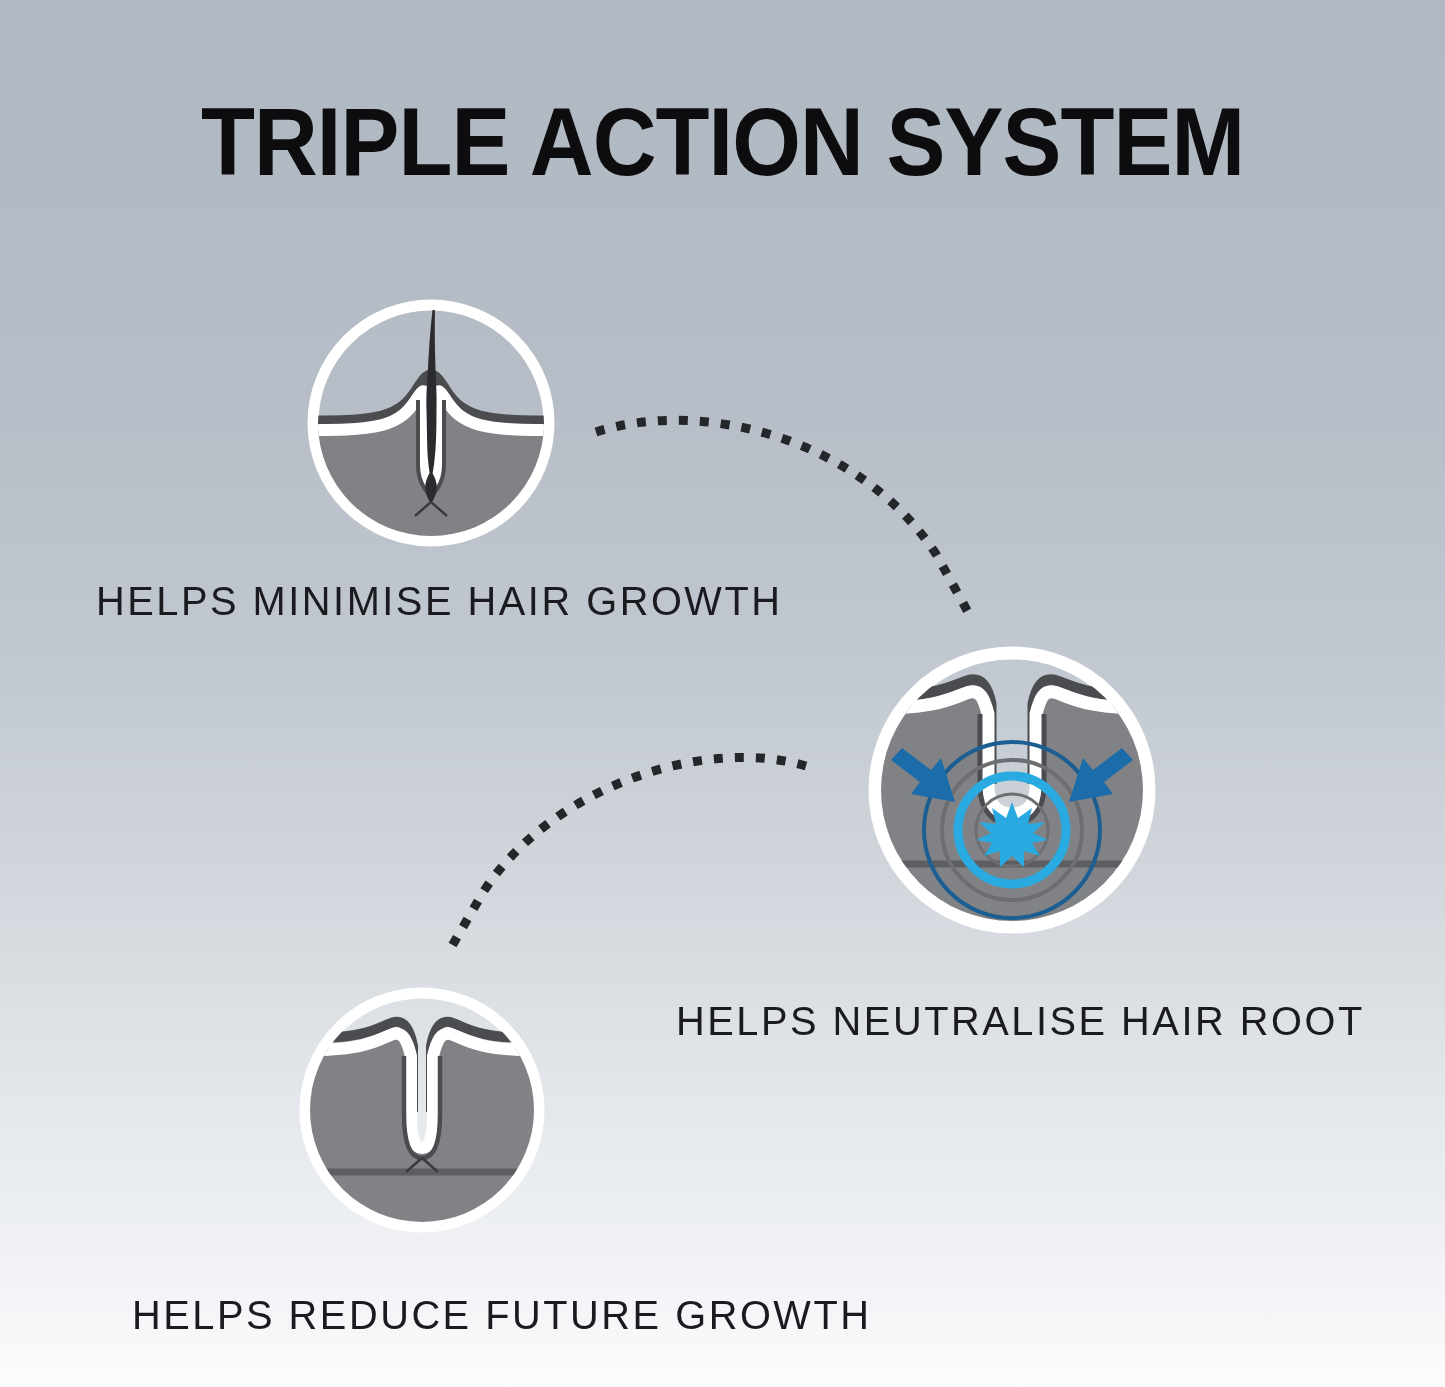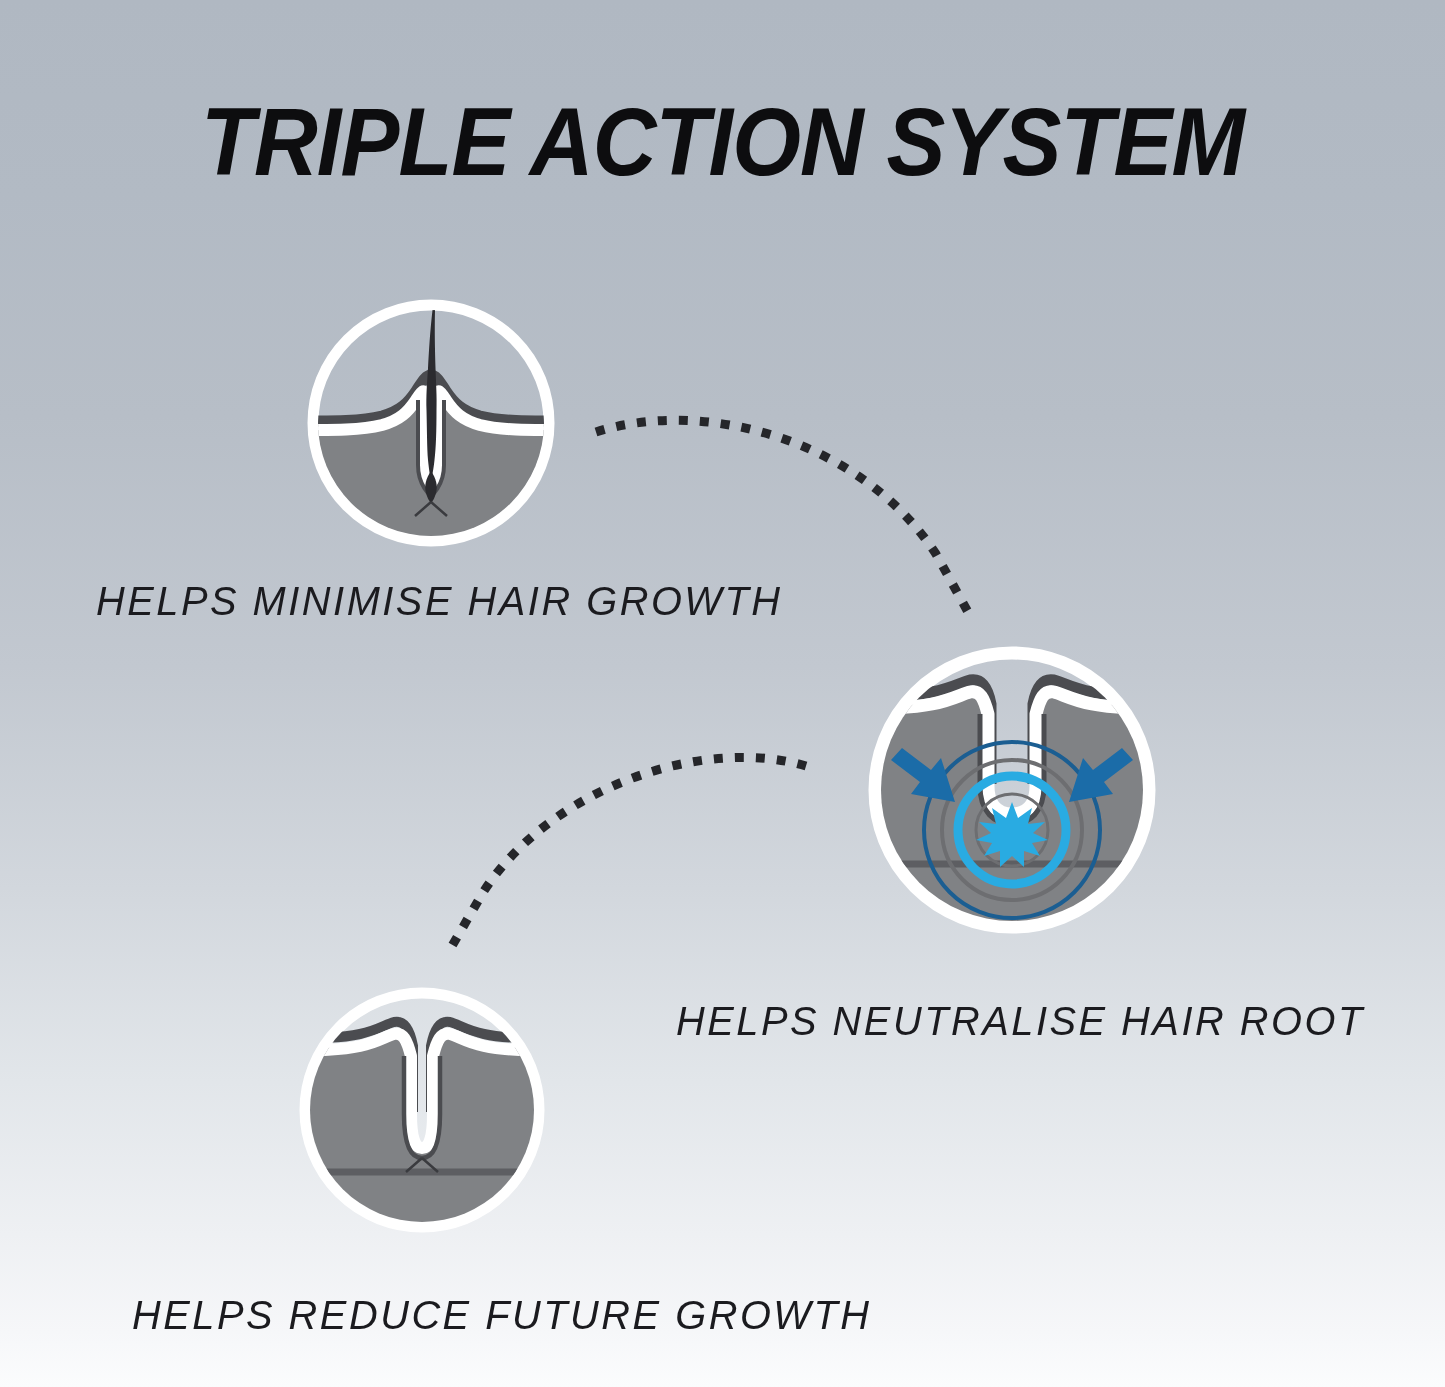--- a/index.html
+++ b/index.html
@@ -16,21 +16,20 @@
         #b0b8c2 0%,
         #b2bac4 14%,
         #b7bec7 30%,
         #c2c8d0 48%,
         #d2d7dd 64%,
         #e2e6ea 78%,
         #eef0f3 89%,
         #f6f7f9 96%,
         #fbfcfd 100%);
     font-family: "Liberation Sans", sans-serif;
-    font-style: italic;
     -webkit-font-smoothing: antialiased;
   }
 
   
   #title {
     position: absolute;
     left: 0;
     top: 92px;
     width: 1445px;
     text-align: center;

